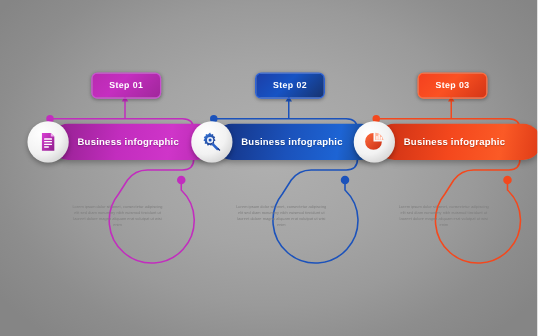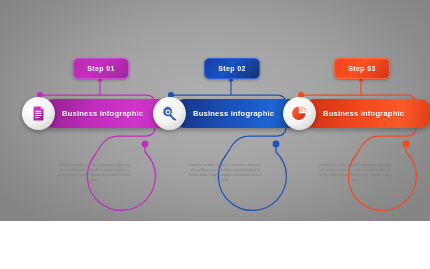--- a/index.html
+++ b/index.html
@@ -1,21 +1,21 @@
 <!DOCTYPE html>
 <html><head>
 <meta charset="utf-8">
 <style>
   html,body{margin:0;padding:0;}
   body{
     width:430px;height:269px;overflow:hidden;
     font-family:"Liberation Sans", sans-serif;
   }
   #stage{
-    position:relative;width:430px;height:221px;overflow:hidden;
+    position:relative;width:430px;height:269px;overflow:hidden;
     background:
       radial-gradient(ellipse 62% 72% at 50% 46%, #b0b0b0 0%, #a5a5a5 38%, #9a9a9a 62%, #8d8d8d 82%, #858585 100%);
   }
   
   #loops{position:absolute;left:0;top:0;width:430px;height:269px;}
 
   
   .step-badge{
     position:absolute;
     width:54px;height:19px;

